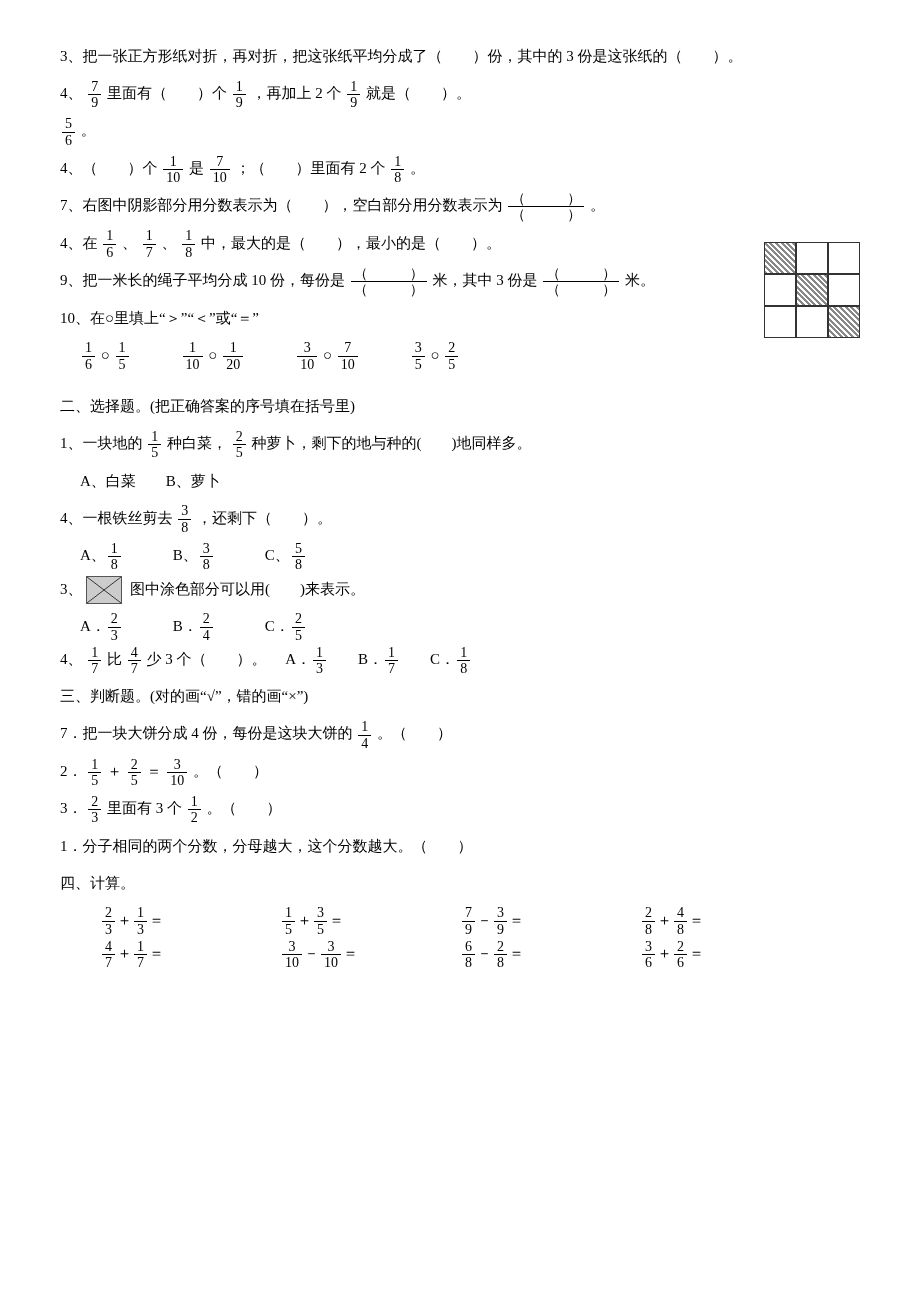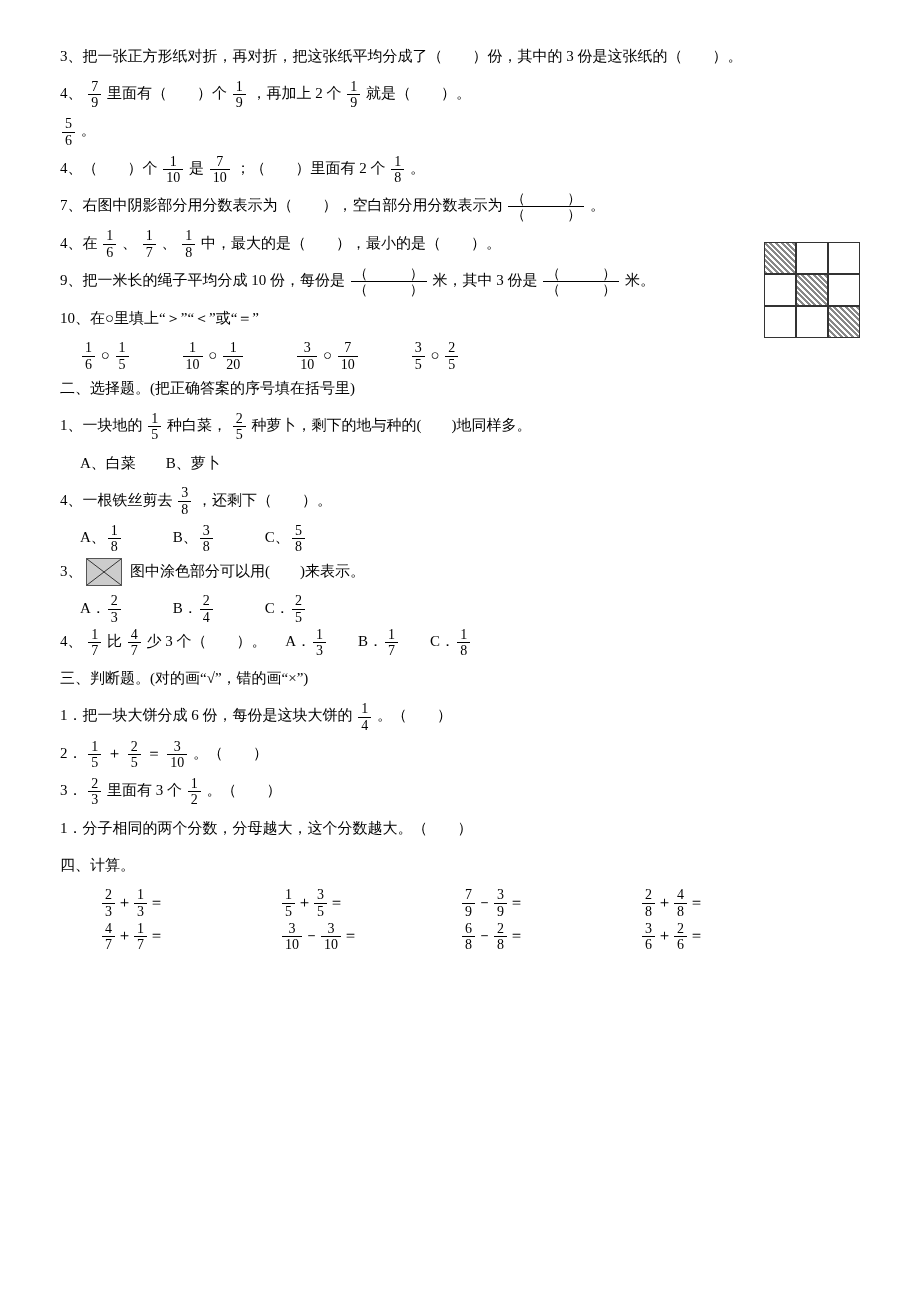--- a/index.html
+++ b/index.html
@@ -48,21 +48,21 @@
     display: inline-block;
     width: 34px;
     height: 26px;
     border: 1px solid #555;
     vertical-align: middle;
     margin-right: 4px;
     position: relative;
     background: #ccc;
   }
   .xbox svg { position:absolute; inset:0; }
-  .sec-head { }
+  .sec-head { margin-top: 18px; }
 </style>
 </head>
 <body>
 
 <div class="grid3">
   <div class="sh"></div>
     <div></div>
     <div></div>
   <div></div>
     <div class="sh"></div>
@@ -195,21 +195,21 @@
   <span>A．</span><span class="frac"><span class="num">1</span><span class="den">3</span></span>
   &nbsp;&nbsp;&nbsp;&nbsp;&nbsp;&nbsp;
   <span>B．</span><span class="frac"><span class="num">1</span><span class="den">7</span></span>
   &nbsp;&nbsp;&nbsp;&nbsp;&nbsp;&nbsp;
   <span>C．</span><span class="frac"><span class="num">1</span><span class="den">8</span></span>
 </span>
 
 <div class="line">三、判断题。(对的画“√”，错的画“×”)</div>
 
 <span class="line">
-  <span>1．把一块大饼分成 6 份，每份是这块大饼的</span>
+  <span>7．把一块大饼分成 4 份，每份是这块大饼的</span>
   <span class="frac"><span class="num">1</span><span class="den">4</span></span>
   <span>。（　　）</span>
 </span>
 
 <span class="line">
   <span>2．</span>
   <span class="frac"><span class="num">1</span><span class="den">5</span></span>
   <span>＋</span>
   <span class="frac"><span class="num">2</span><span class="den">5</span></span>
   <span>＝</span>

